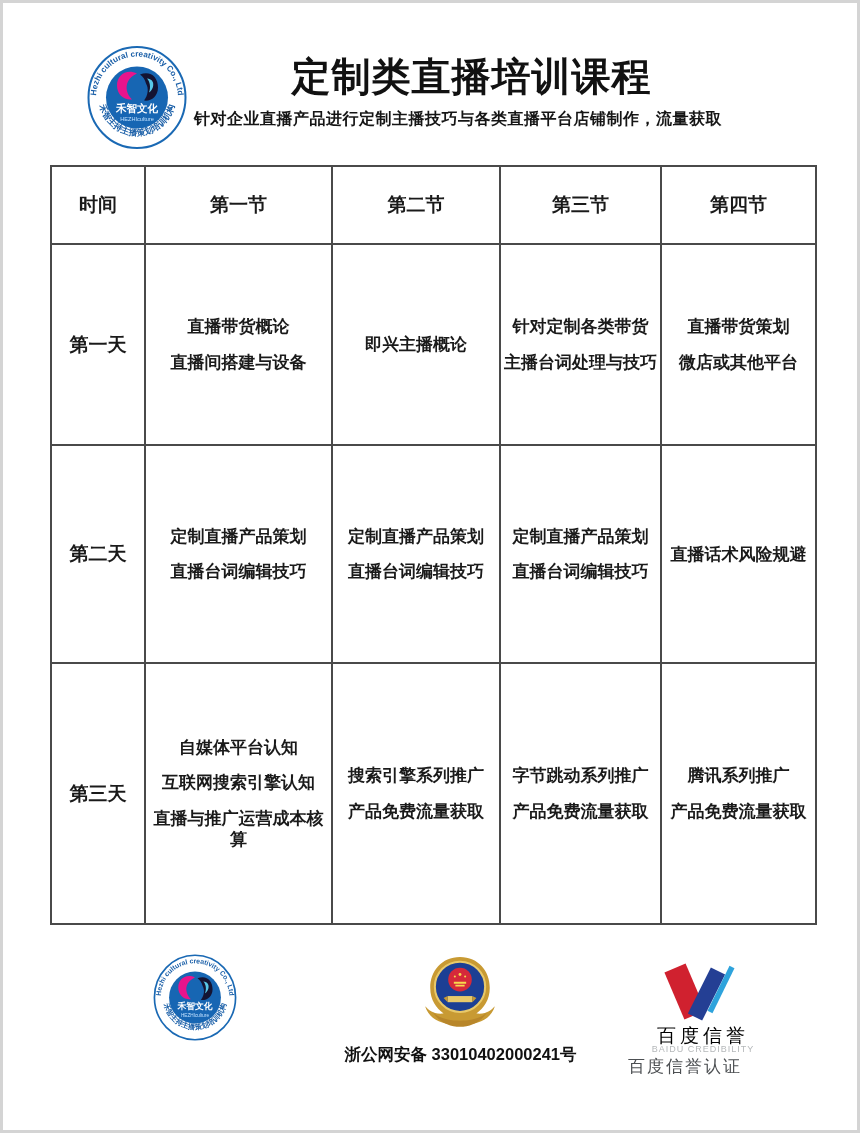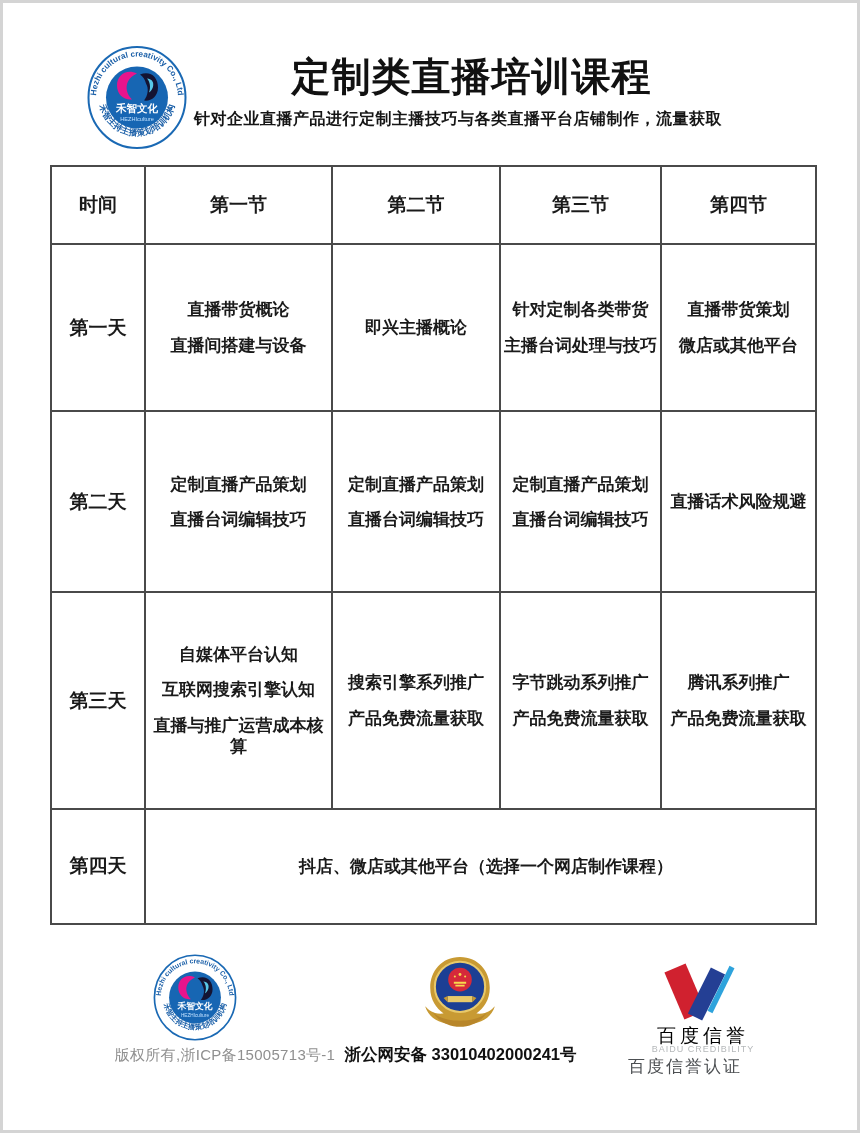--- a/index.html
+++ b/index.html
@@ -210,24 +210,20 @@
           <div>产品免费流量获取</div>
         </div>
           </td>
         <td>
             <div class="cell-lines">
           <div>腾讯系列推广</div>
           <div>产品免费流量获取</div>
         </div>
           </td>
       </tr>
-      <tr class="day4">
-        <td class="time-cell">第四天</td>
-        <td class="merged-cell" colspan="4">抖店、微店或其他平台（选择一个网店制作课程）</td>
-      </tr>
     </tbody>
   </table>
 
   <svg class="footer-logo" viewBox="0 0 100 104" aria-hidden="true">
     <defs>
       <path id="f-arc-top" d="M 9,52 A 41,41 0 0 1 91,52"></path>
       <path id="f-arc-bot" d="M 12,52 A 38,38 0 0 0 88,52"></path>
     </defs>
     <ellipse cx="50" cy="52" rx="48.5" ry="50.5" fill="#ffffff" stroke="#1a69b4" stroke-width="2"></ellipse>
     <text font-size="8.2" font-weight="bold" fill="#1a5fa8">
@@ -238,21 +234,20 @@
     </text>
     <circle cx="50" cy="52" r="31" fill="#1766b3"></circle>
     <g>
       <path d="M50,28 c-11,-5 -20,2 -20,12 c0,9 7,15 15,14 c-5,-5 -7,-12 -4,-18 c2,-4 5,-6 9,-8 z" fill="#e8148c"></path>
       <path d="M53,29 c11,-4 18,3 18,13 c0,9 -7,14 -14,13 c4,-5 5,-12 2,-17 c-1,-4 -3,-7 -6,-9 z" fill="#141433"></path>
       <path d="M60,33 c3,3 4,9 2,14 c3,-2 5,-6 4,-10 c-1,-3 -4,-4 -6,-4 z" fill="#58c8e8"></path>
     </g>
     <text x="50" y="66" text-anchor="middle" font-size="10.5" font-weight="bold" fill="#ffffff">禾智文化</text>
     <text x="50" y="75" text-anchor="middle" font-size="5.6" fill="#bfe0ff">HEZHIculture</text>
   </svg>
-  <div class="copyright">版权所有,浙ICP备15005713号-1</div>
 
   <svg class="police-badge" viewBox="0 0 72 76" aria-hidden="true">
 
     <path d="M36,2 C18,2 7,16 7,32 C7,44 13,52 20,57 C10,58 6,54 2,50
              C6,62 16,68 36,68 C56,68 66,62 70,50 C66,54 62,58 52,57
              C59,52 65,44 65,32 C65,16 54,2 36,2 Z" fill="#c89a33"></path>
     <path d="M36,64 C24,64 14,61 9,55 C16,66 26,70 36,70 C46,70 56,66 63,55 C58,61 48,64 36,64 Z" fill="#b8862a"></path>
 
     <circle cx="36" cy="31" r="24.5" fill="#1c3f94" stroke="#e8c96a" stroke-width="2"></circle>
 

